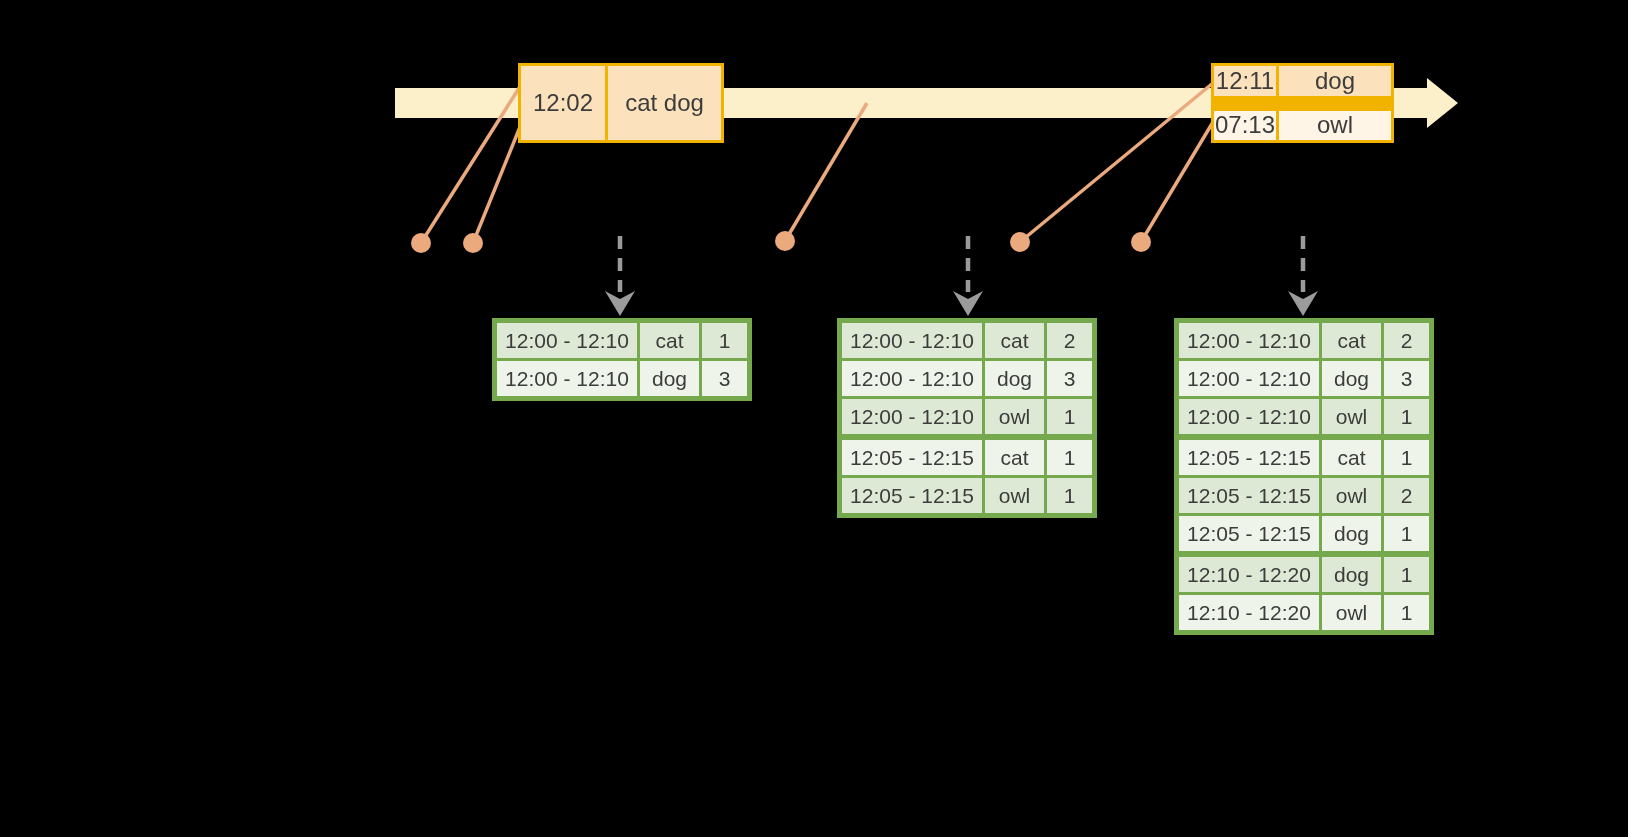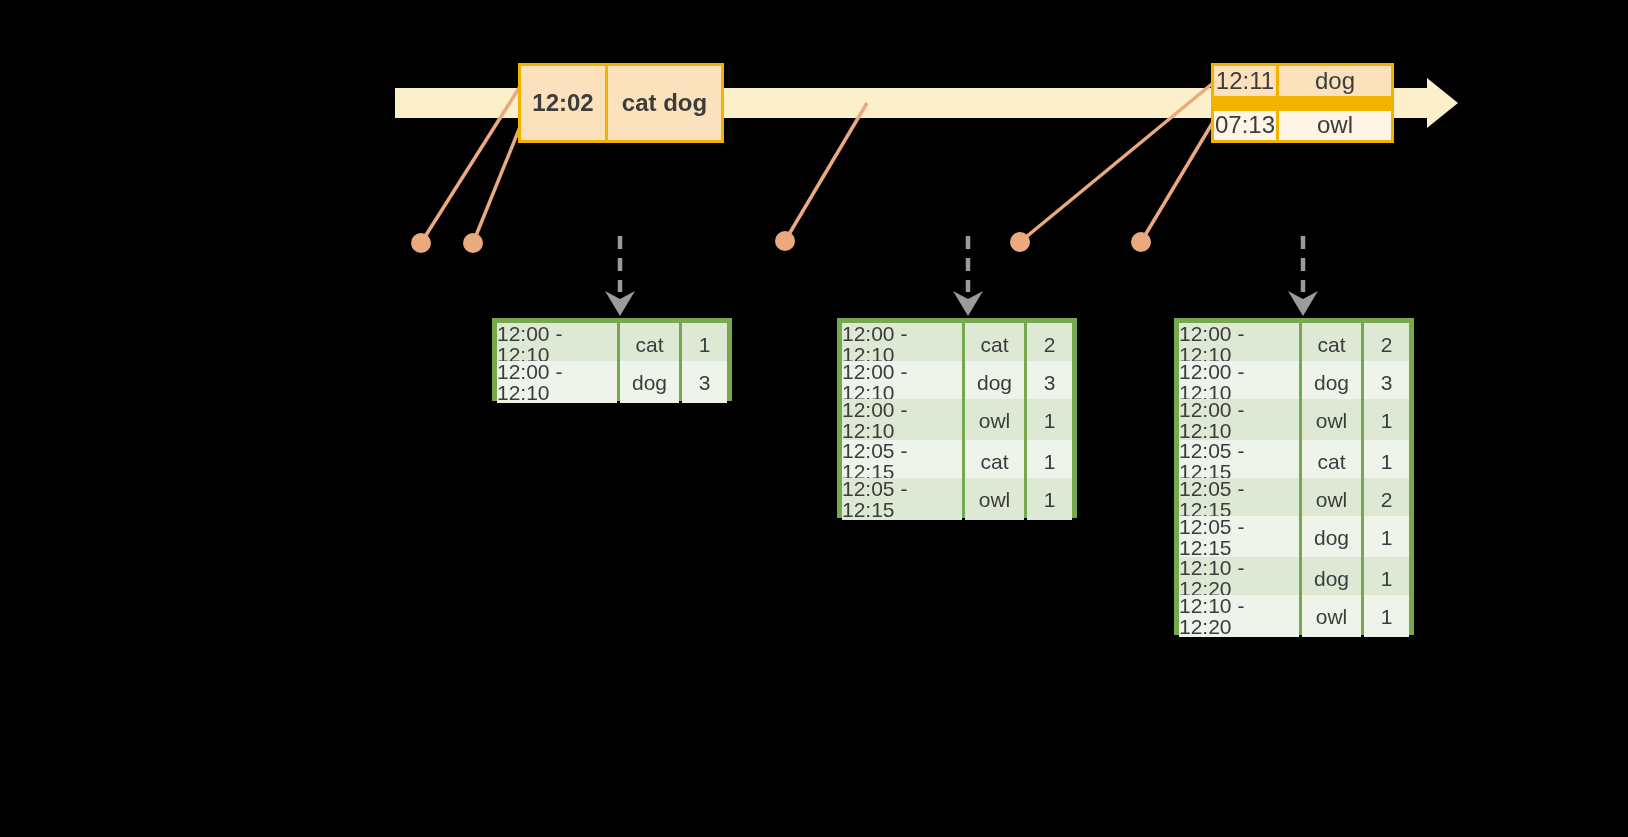--- a/index.html
+++ b/index.html
@@ -31,21 +31,21 @@
   .event-table .event-row:nth-of-type(odd) > div{background:#fbe2bd;}
   .event-table .event-row:nth-of-type(even) > div{background:#fef5e6;}
 
   
   .result-table{
     position:absolute;
     background:#76a94e;
     padding:5px;
     display:flex;flex-direction:column;gap:3px;
     box-sizing:border-box;
-    width:240px;
+    width:260px;
   }
   .result-row{
     display:grid;
     grid-template-columns:1fr 59px 45px;
     gap:3px;
     height:35px;
   }
   .result-row.group-break{margin-top:3px;}
   .result-row > div{
     display:flex;align-items:center;justify-content:center;
@@ -85,21 +85,21 @@
       <path d="M 605 291 L 620 316 L 635 291 L 620 299 Z" fill="#9b9b9b"></path>
 
       <line x1="968" y1="236" x2="968" y2="292" stroke="#9b9b9b" stroke-width="4.5" stroke-dasharray="13 9"></line>
       <path d="M 953 291 L 968 316 L 983 291 L 968 299 Z" fill="#9b9b9b"></path>
 
       <line x1="1303" y1="236" x2="1303" y2="292" stroke="#9b9b9b" stroke-width="4.5" stroke-dasharray="13 9"></line>
       <path d="M 1288 291 L 1303 316 L 1318 291 L 1303 299 Z" fill="#9b9b9b"></path>
     </g>
   </svg>
 
-  <div class="event-table cols-wide" style="left:518px;top:63px;width:206px;height:80px;font-weight:bold;">
+  <div class="event-table cols-wide" style="left:518px;top:63px;width:206px;height:80px;">
 
       <div class="event-row">
         <div>12:02</div>
         <div>cat dog</div>
       </div>
 
     </div>
 
 
   <div class="event-table cols-narrow" style="left:1211px;top:63px;width:183px;height:80px;gap:15px;">

